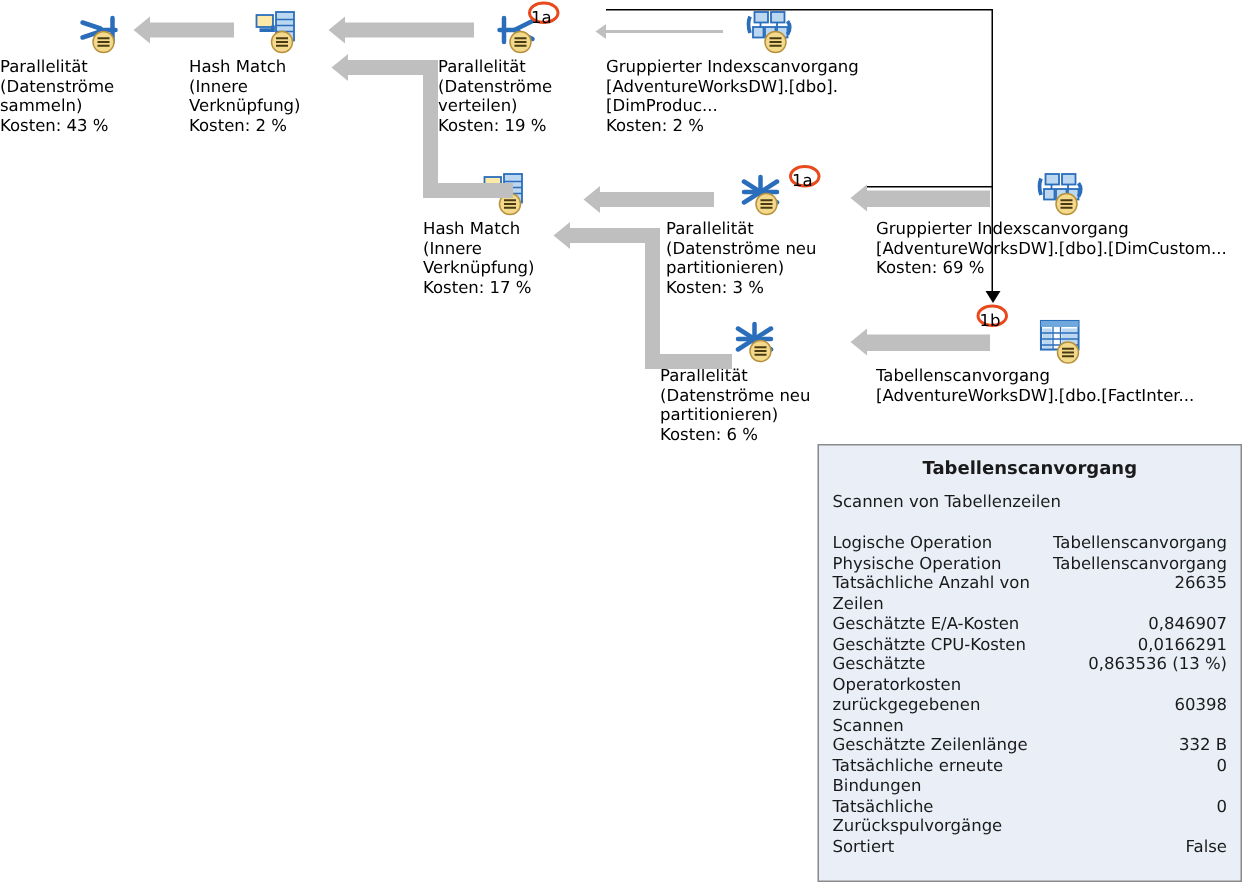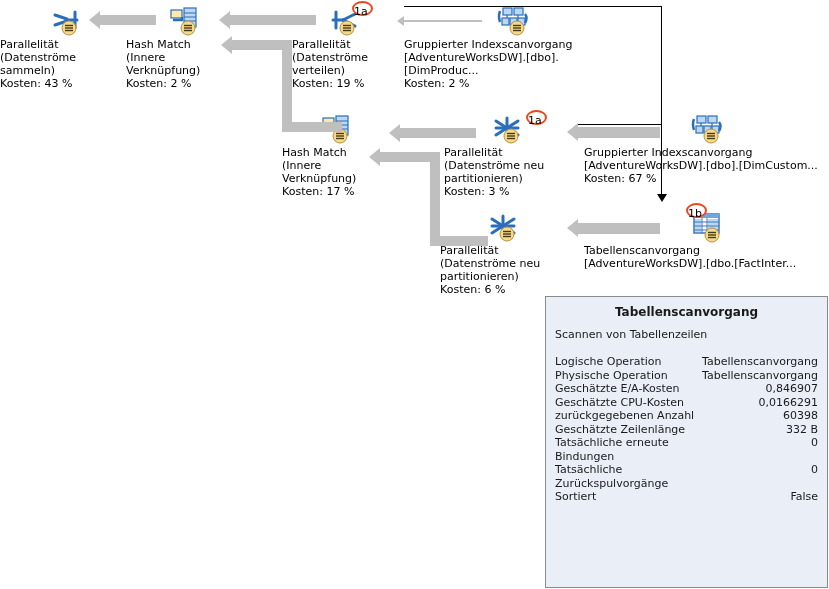--- a/index.html
+++ b/index.html
@@ -317,21 +317,21 @@
       <circle cx="22" cy="23" r="7" fill="#f3d98b" stroke="#b8913c" stroke-width="1"></circle>
       <g stroke="#4a3a12" stroke-width="1.4">
         <path d="M18 20.5 L26 20.5"></path>
           <path d="M18 23 L26 23"></path>
           <path d="M18 25.5 L26 25.5"></path>
       </g>
     </svg>
   </div>
   <div class="label">Gruppierter Indexscanvorgang
 [AdventureWorksDW].[dbo].[DimCustom...</div>
-  <div class="cost">Kosten: 67 %</div>
+  <div class="cost">Kosten: 69 %</div>
 </div>
 
 <div class="node" style="left:440px; top:210px; width:128px;">
   <div class="icon-wrap">
     <svg width="34" height="32" viewBox="0 0 34 32">
       <g stroke="#2a6ebb" stroke-width="3" fill="none" stroke-linecap="round">
         <path d="M5 8 L27 22"></path>
         <path d="M27 8 L5 22"></path>
         <path d="M5 15 L27 15"></path>
         <path d="M16 5 L16 25"></path>
@@ -368,45 +368,53 @@
       <g stroke="#4a3a12" stroke-width="1.4">
         <path d="M19 21.5 L27 21.5"></path>
           <path d="M19 24 L27 24"></path>
           <path d="M19 26.5 L27 26.5"></path>
       </g>
     </svg>
   </div>
   <div class="label">Tabellenscanvorgang
 [AdventureWorksDW].[dbo.[FactInter...</div>
 </div>
-<div class="badge" style="left:686px; top:203px;">1b</div>
+<div class="badge" style="left:651px; top:203px;">1b</div>
 
 <div id="tooltip" style="left:545px; top:296px; width:283px; height:292px;">
   <div class="tt-title">Tabellenscanvorgang</div>
   <div class="tt-sub">Scannen von Tabellenzeilen</div>
   <table>
     <tbody>
       <tr>
         <td class="k">Logische Operation</td>
         <td class="v">Tabellenscanvorgang</td>
       </tr>
       <tr>
         <td class="k">Physische Operation</td>
         <td class="v">Tabellenscanvorgang</td>
       </tr>
       <tr>
+        <td class="k">Tatsächliche Anzahl von Zeilen</td>
+        <td class="v">26635</td>
+      </tr>
+      <tr>
         <td class="k">Geschätzte E/A-Kosten</td>
         <td class="v">0,846907</td>
       </tr>
       <tr>
         <td class="k">Geschätzte CPU-Kosten</td>
         <td class="v">0,0166291</td>
       </tr>
       <tr>
-        <td class="k">zurückgegebenen Anzahl</td>
+        <td class="k">Geschätzte Operatorkosten</td>
+        <td class="v">0,863536 (13 %)</td>
+      </tr>
+      <tr>
+        <td class="k">zurückgegebenen Scannen</td>
         <td class="v">60398</td>
       </tr>
       <tr>
         <td class="k">Geschätzte Zeilenlänge</td>
         <td class="v">332 B</td>
       </tr>
       <tr>
         <td class="k">Tatsächliche erneute Bindungen</td>
         <td class="v">0</td>
       </tr>

